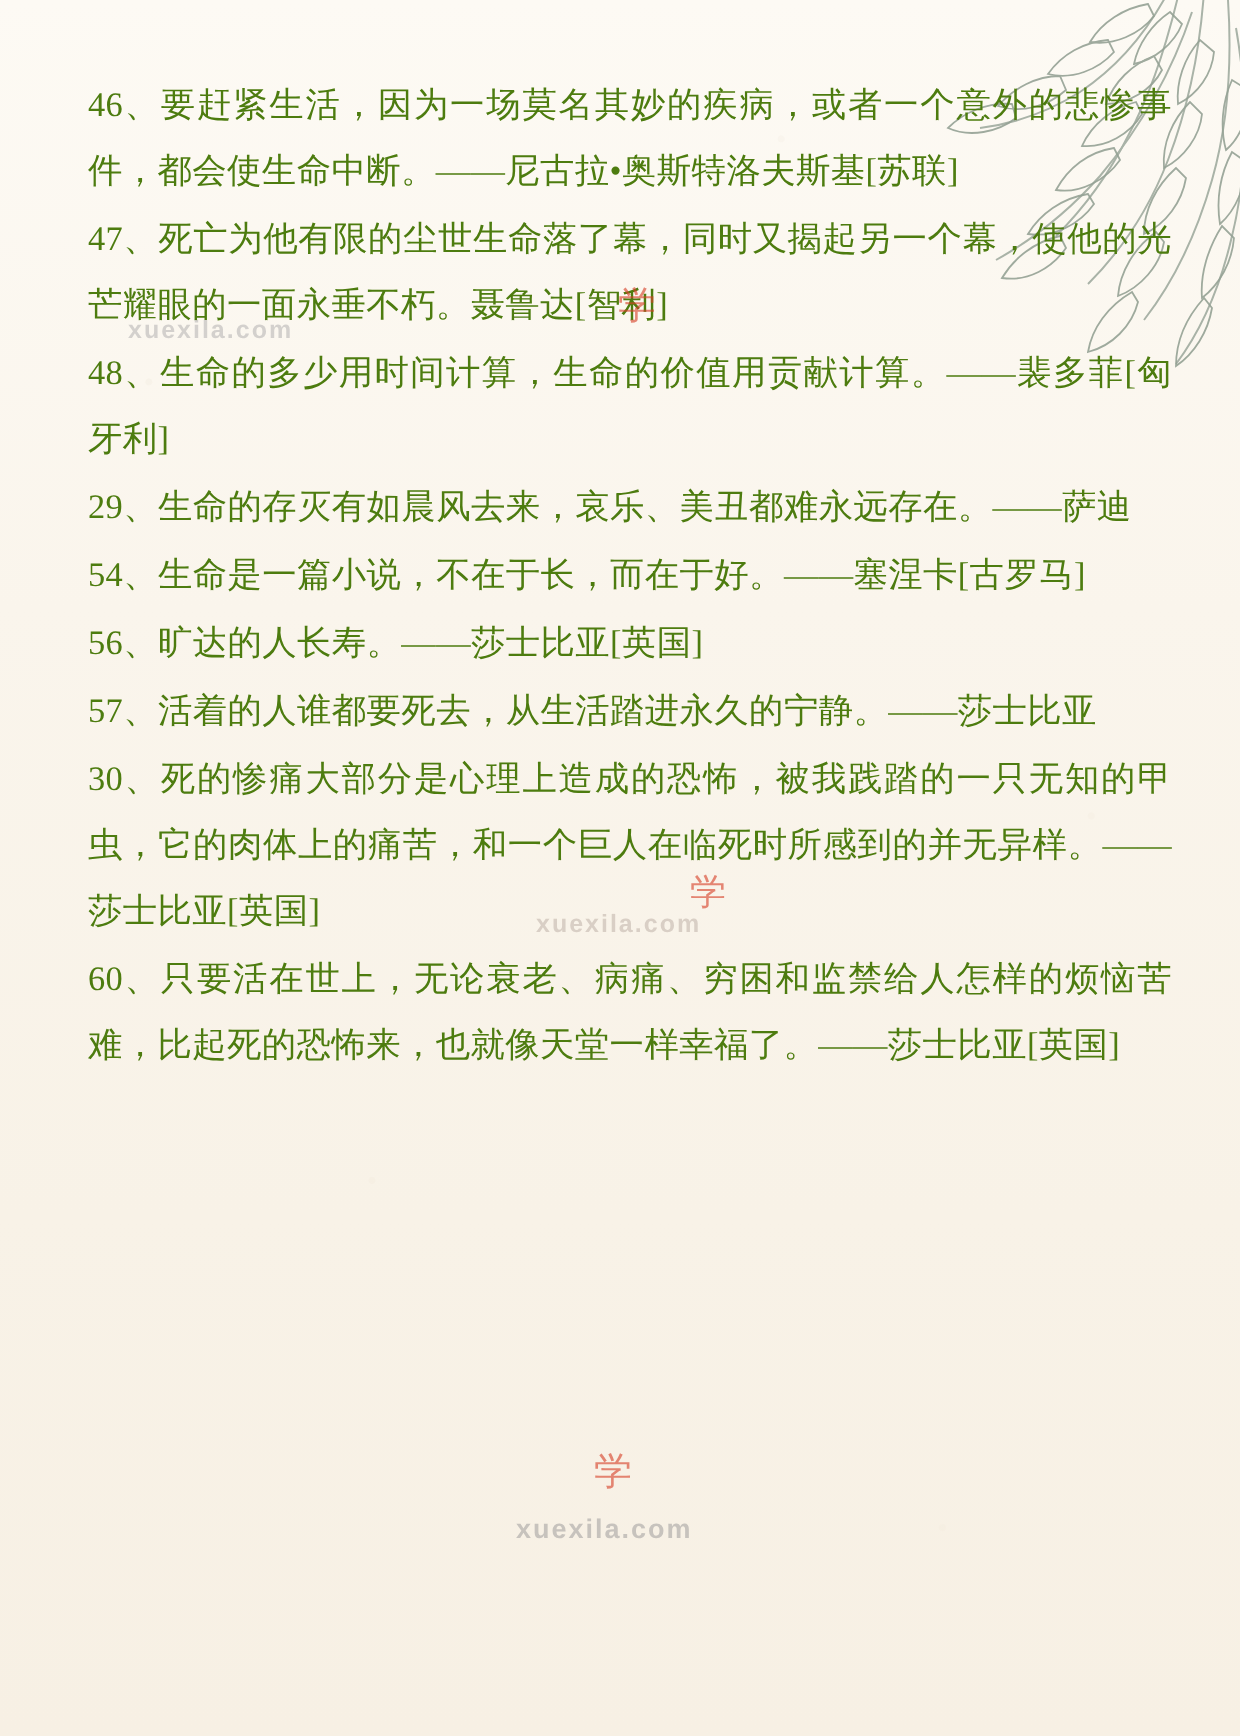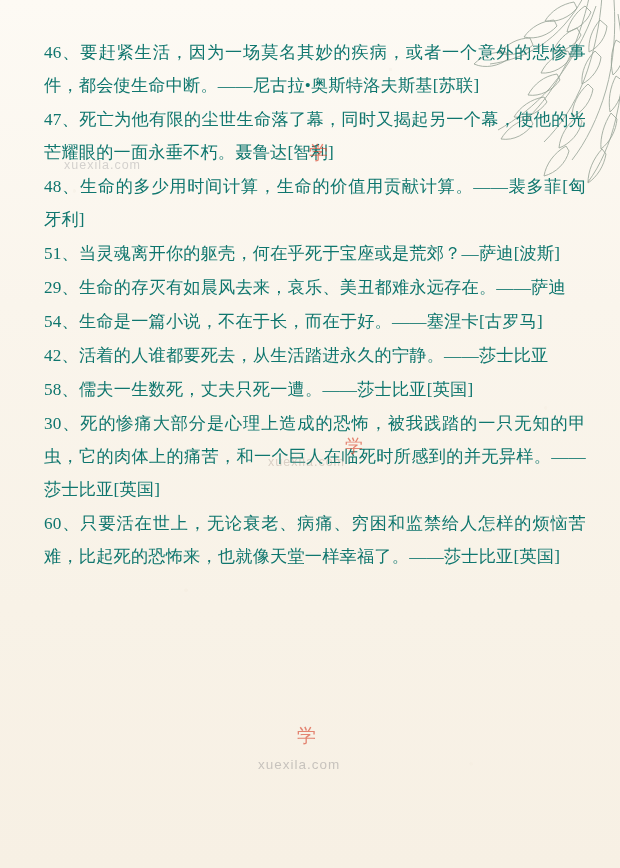--- a/index.html
+++ b/index.html
@@ -56,30 +56,30 @@
   }
 
   .para {
     font-size: 17.2px;
     line-height: 1.92;
     text-align: justify;
     text-justify: inter-ideograph;
     margin: 0 0 1px 0;
     text-indent: 0;
     letter-spacing: .2px;
-    color: #0f766e;
+    color: #4d7c0f;
   }
 
   
   .wm {
     position: absolute;
     z-index: 4;
     pointer-events: none;
     font-family: "Liberation Sans", sans-serif;
-    font-weight: 400;
+    font-weight: 700;
     color: rgba(120,120,125,.30);
     letter-spacing: 1px;
     white-space: nowrap;
   }
   .wm-1 { left: 64px;  top: 158px; font-size: 12.5px; }
   .wm-2 { left: 268px; top: 455px; font-size: 12.5px; color: rgba(150,130,120,.32); }
   .wm-3 { left: 258px; top: 757px; font-size: 13.5px; color: rgba(110,110,115,.35); }
 
   .wm-red {
     position: absolute;
@@ -128,25 +128,24 @@
     <path d="M176 26 c-12 1 -23 7 -30 17 c12 3 25 -2 33 -11 z"></path>
     <path d="M152 44 c-12 0 -23 6 -31 15 c12 4 25 0 34 -8 z"></path>
     <path d="M128 58 c-12 -1 -24 4 -32 12 c11 5 25 2 34 -5 z"></path>
   </g>
 </svg>
 
 <div class="content">
   <p class="para">46、要赶紧生活，因为一场莫名其妙的疾病，或者一个意外的悲惨事件，都会使生命中断。——尼古拉•奥斯特洛夫斯基[苏联]</p>
   <p class="para">47、死亡为他有限的尘世生命落了幕，同时又揭起另一个幕，使他的光芒耀眼的一面永垂不朽。聂鲁达[智利]</p>
   <p class="para">48、生命的多少用时间计算，生命的价值用贡献计算。——裴多菲[匈牙利]</p>
-  <p class="para">51、当灵魂离开你的躯壳，何在乎死于宝座或是荒郊？—萨迪[波斯]</p>
   <p class="para">29、生命的存灭有如晨风去来，哀乐、美丑都难永远存在。——萨迪</p>
   <p class="para">54、生命是一篇小说，不在于长，而在于好。——塞涅卡[古罗马]</p>
-  <p class="para">42、活着的人谁都要死去，从生活踏进永久的宁静。——莎士比亚</p>
-  <p class="para">58、儒夫一生数死，丈夫只死一遭。——莎士比亚[英国]</p>
+  <p class="para">56、旷达的人长寿。——莎士比亚[英国]</p>
+  <p class="para">57、活着的人谁都要死去，从生活踏进永久的宁静。——莎士比亚</p>
   <p class="para">30、死的惨痛大部分是心理上造成的恐怖，被我践踏的一只无知的甲虫，它的肉体上的痛苦，和一个巨人在临死时所感到的并无异样。——莎士比亚[英国]</p>
   <p class="para">60、只要活在世上，无论衰老、病痛、穷困和监禁给人怎样的烦恼苦难，比起死的恐怖来，也就像天堂一样幸福了。——莎士比亚[英国]</p>
 </div>
 
 <div class="wm wm-1">xuexila.com</div>
 <div class="wm wm-2">xuexila.com</div>
 <div class="wm wm-3">xuexila.com</div>
 <div class="wm-red wm-red-1">学</div>
 <div class="wm-red wm-red-3">学</div>
 <div class="wm-red wm-red-2">学</div>

